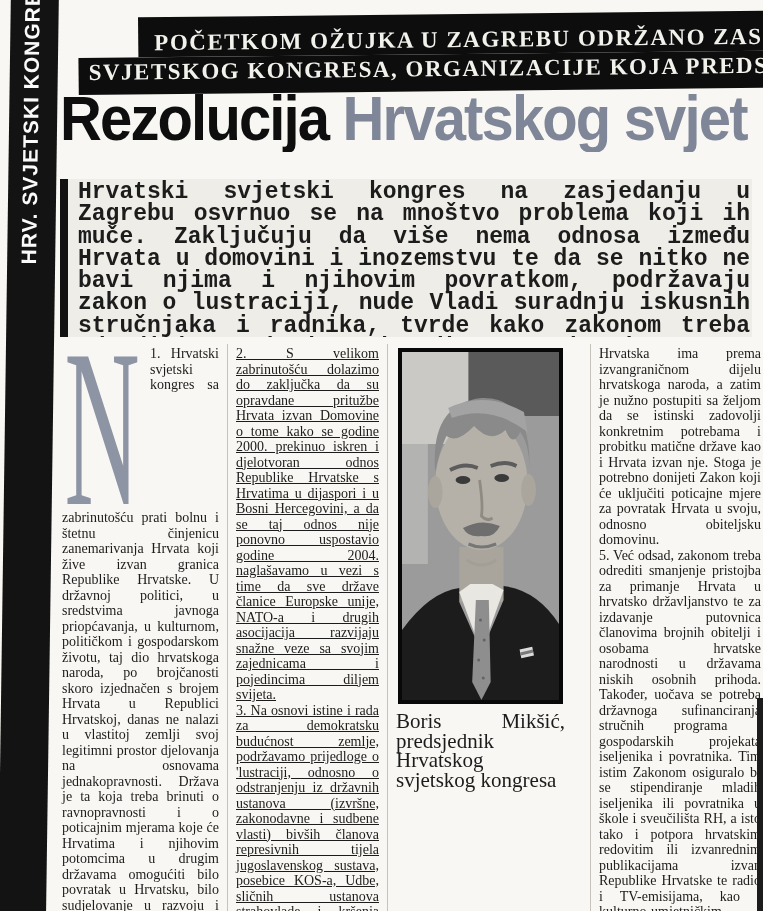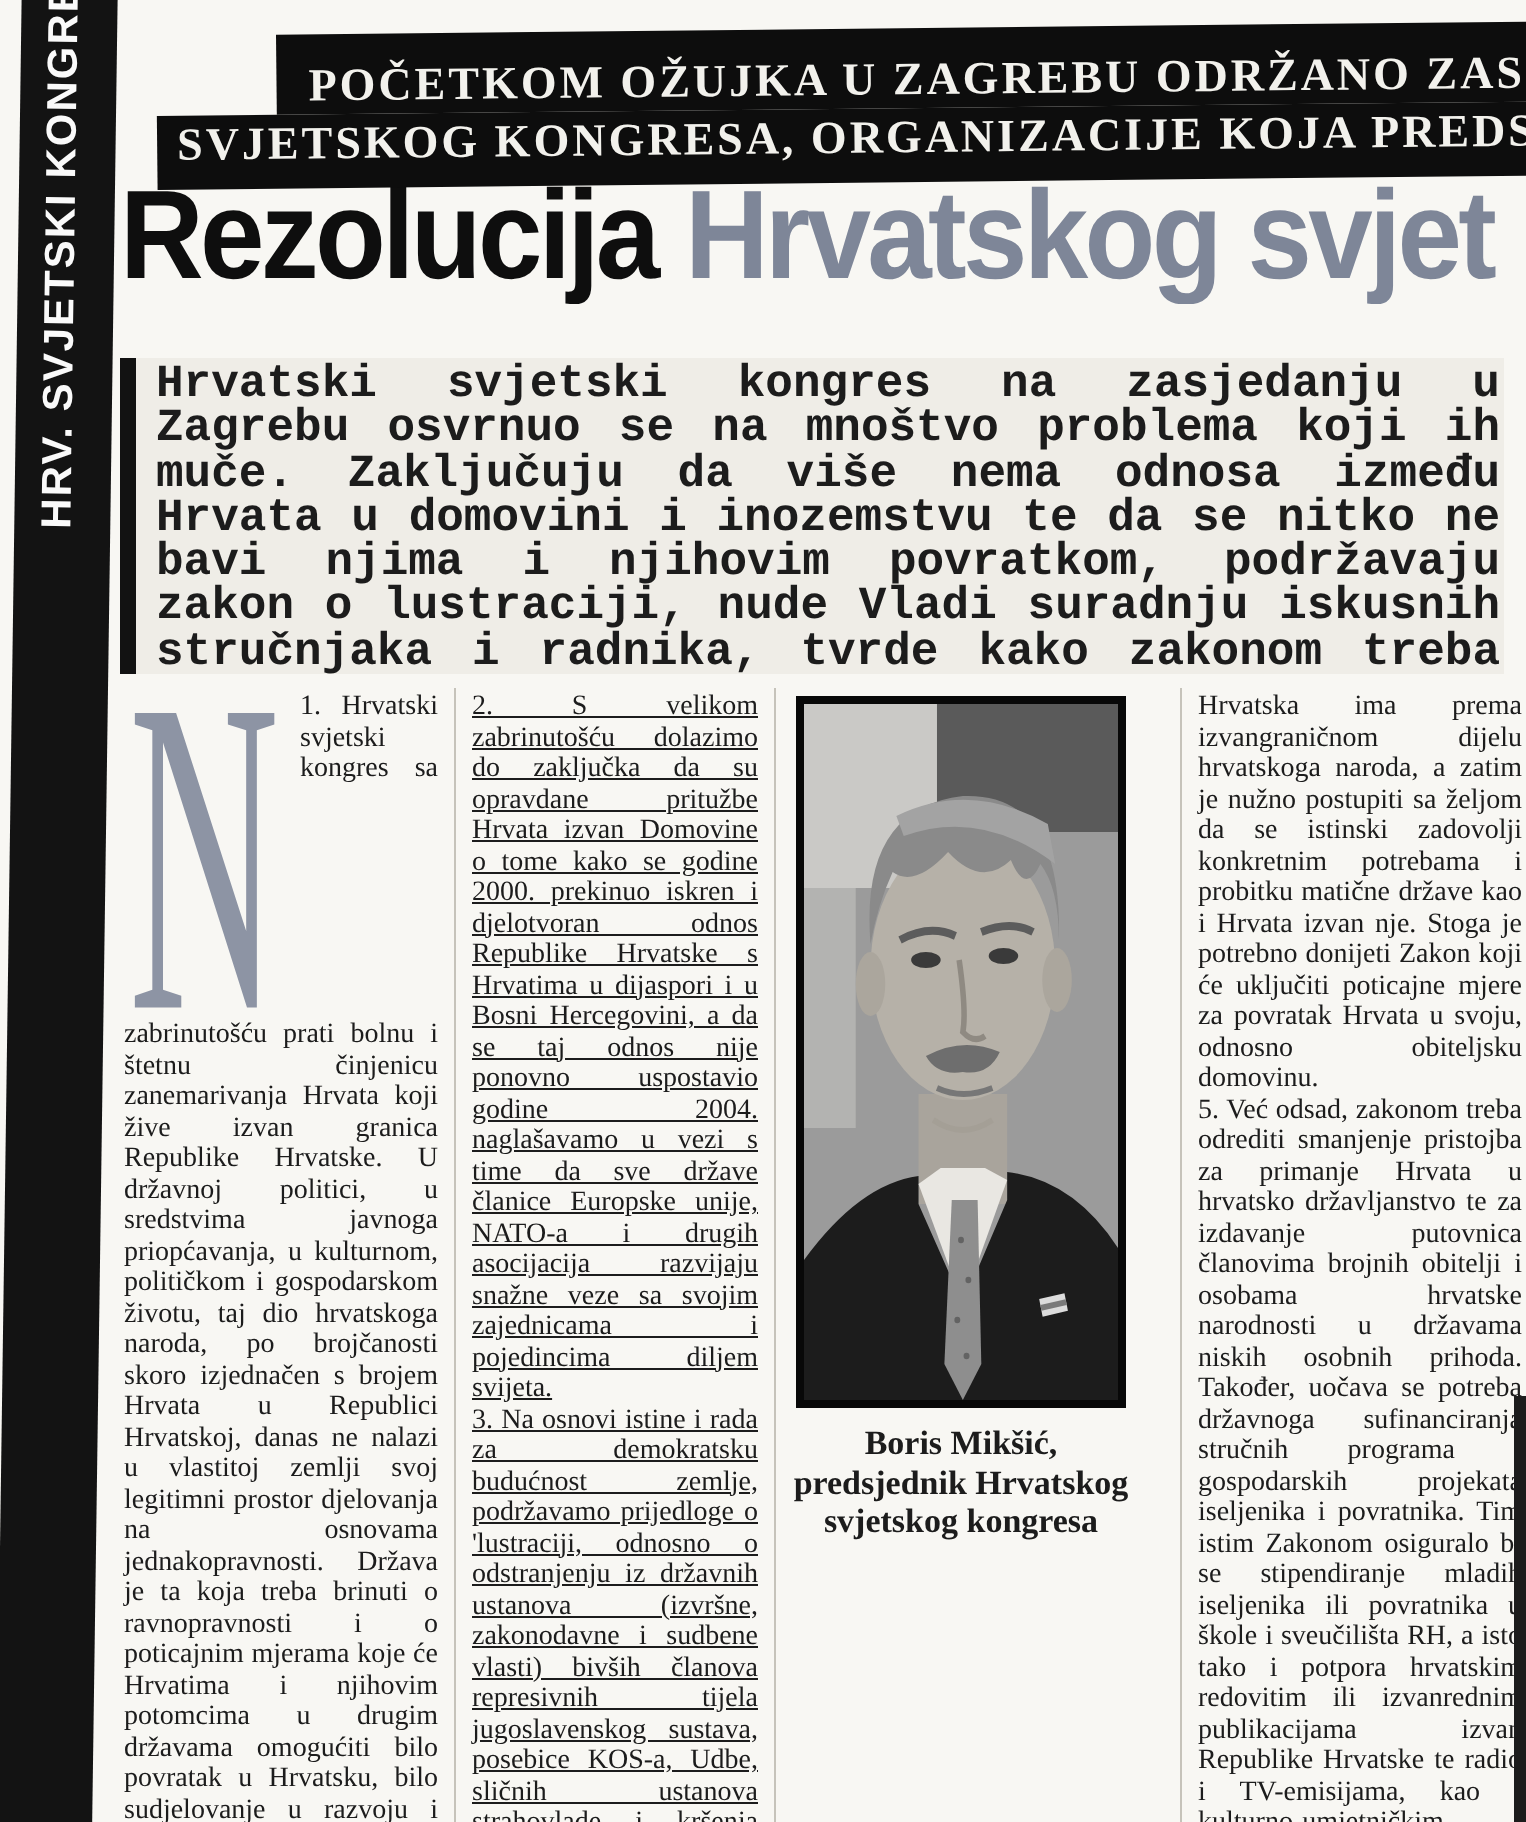--- a/index.html
+++ b/index.html
@@ -73,22 +73,22 @@
     float:left;width:80px;height:160px;margin:2px 8px 2px 0;
   }
   .dropcap-box svg{display:block;width:100%;height:100%;}
   
   .photo-frame{
     border:4px solid #080808;margin:2px 2px 8px 2px;height:348px;
     background:#9a9a9a;overflow:hidden;
   }
   .photo-frame svg{display:block;width:100%;height:100%;}
   .photo-caption{
-    font-weight:bold;font-size:17px;line-height:19.5px;
-    text-align:center;margin:0 0 9px 0;
+    font-weight:normal;font-size:21px;line-height:19.5px;
+    margin:0 0 9px 0;
   }
   
   .edge-strip{
     position:absolute;right:0;top:698px;width:6px;height:213px;
     background:#1c1c1c;z-index:4;
   }
 </style>
 </head>
 <body>
 

